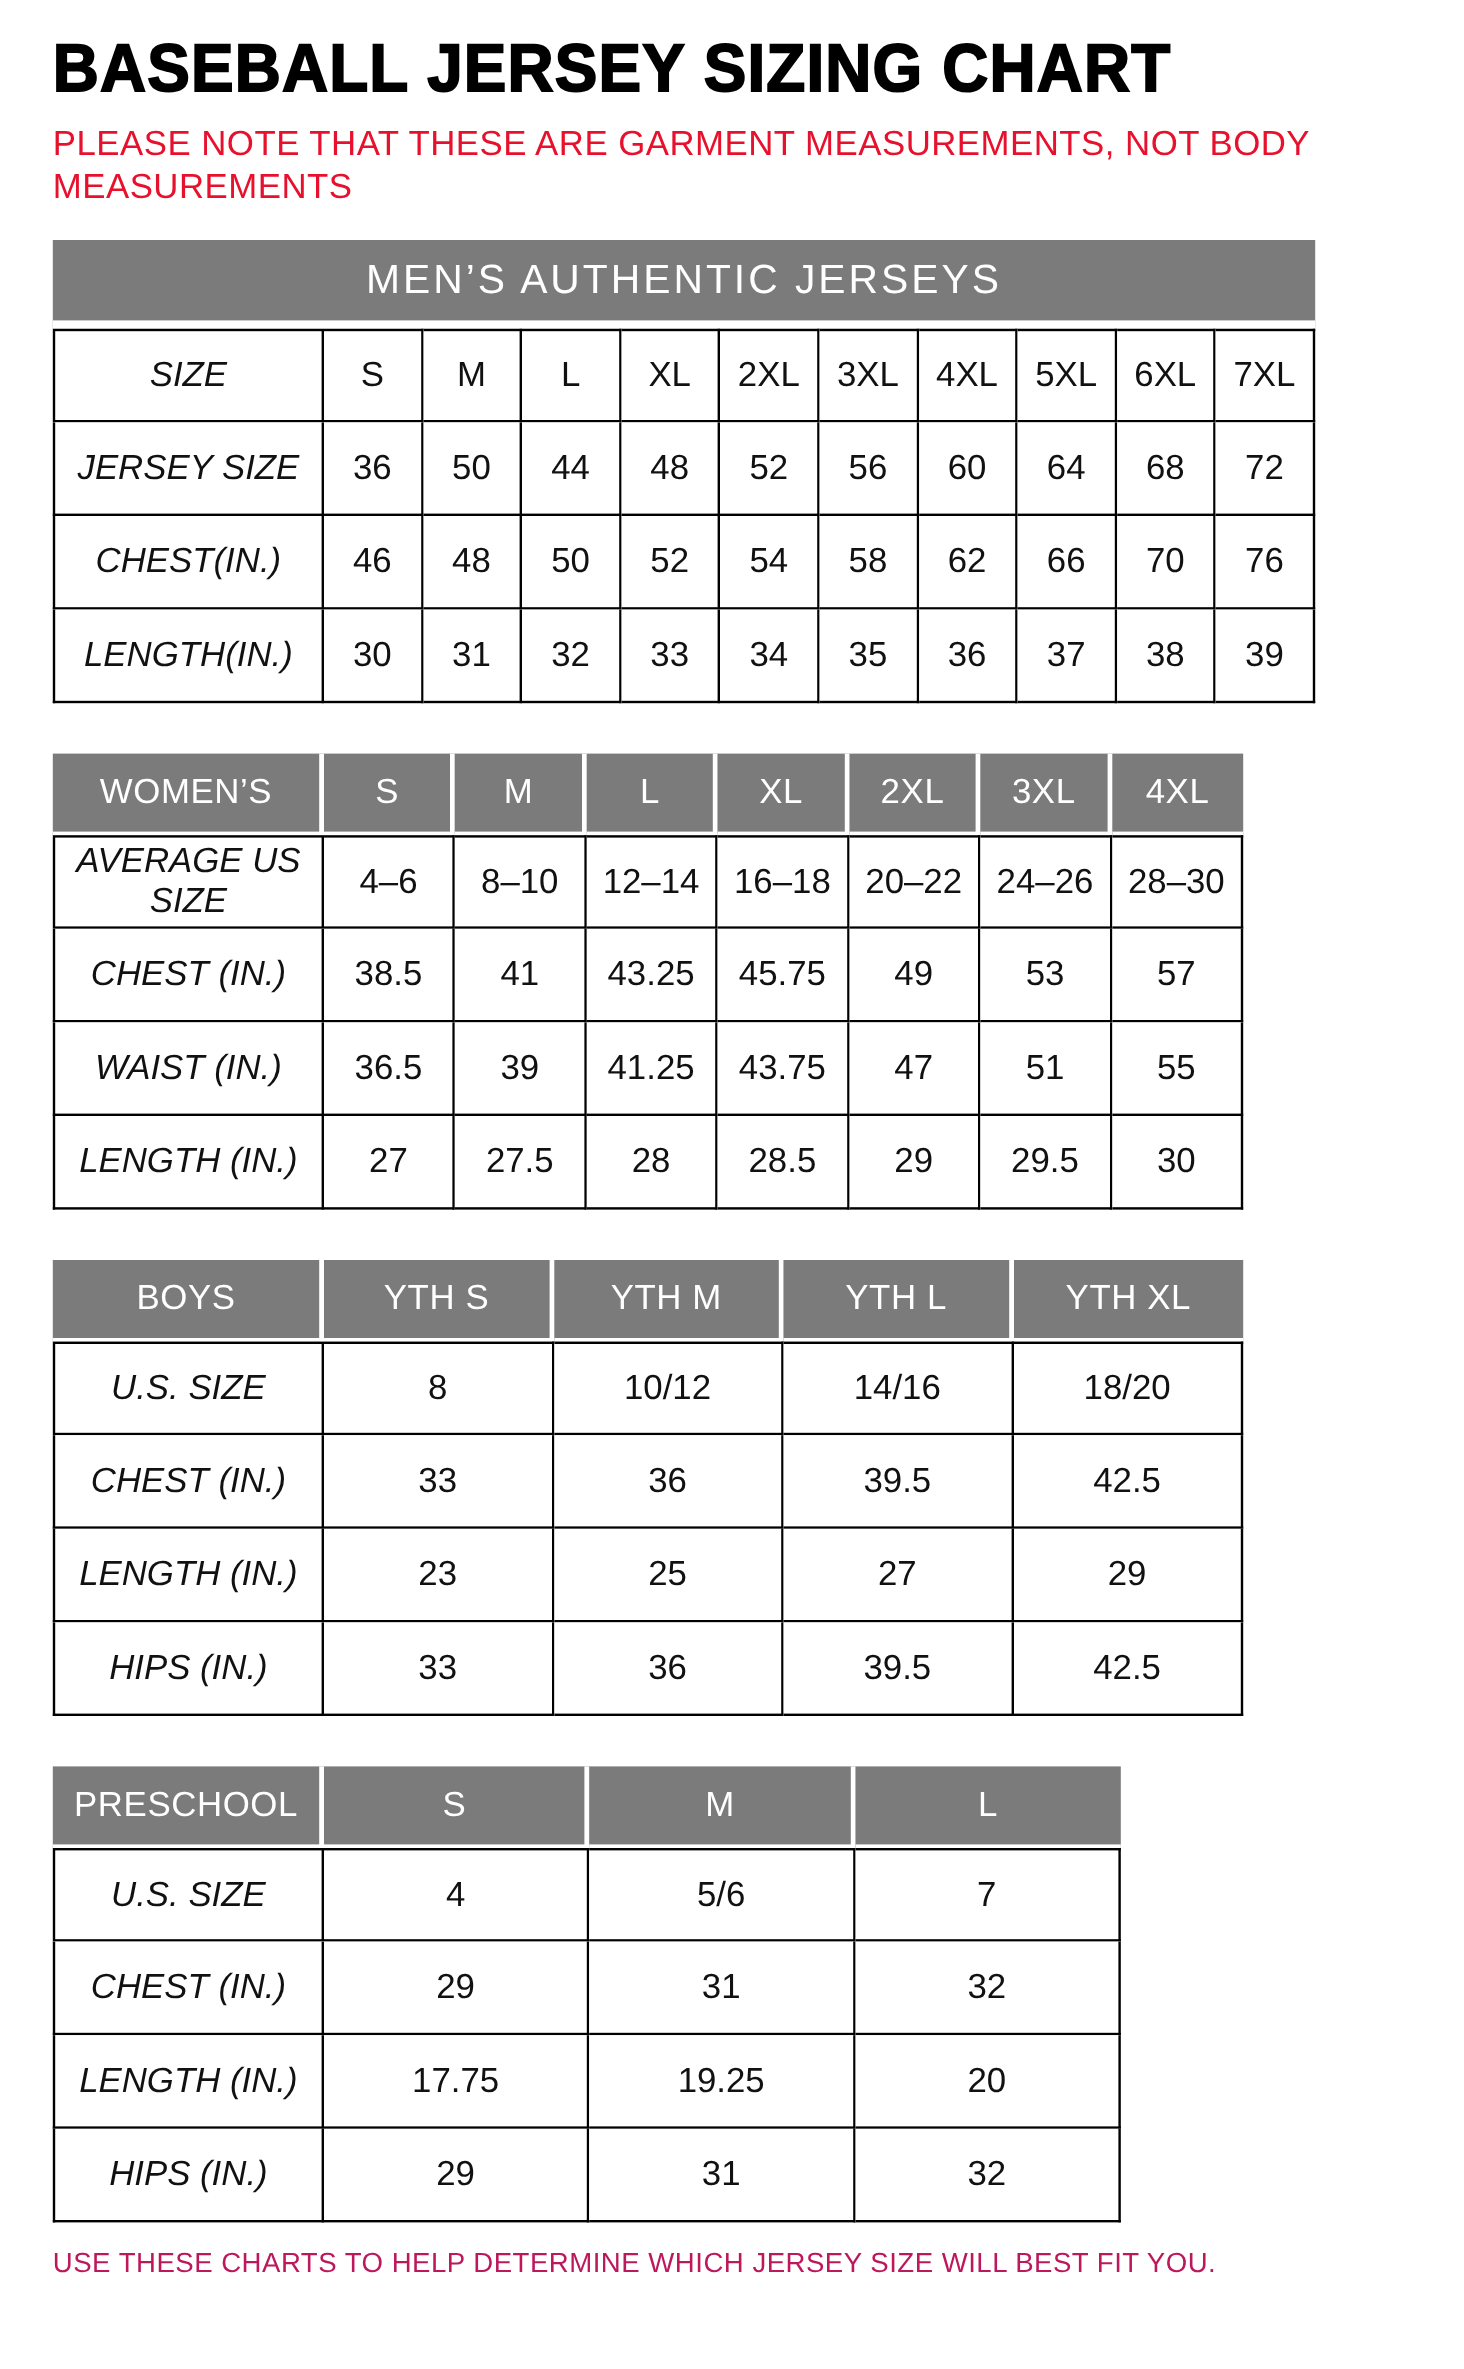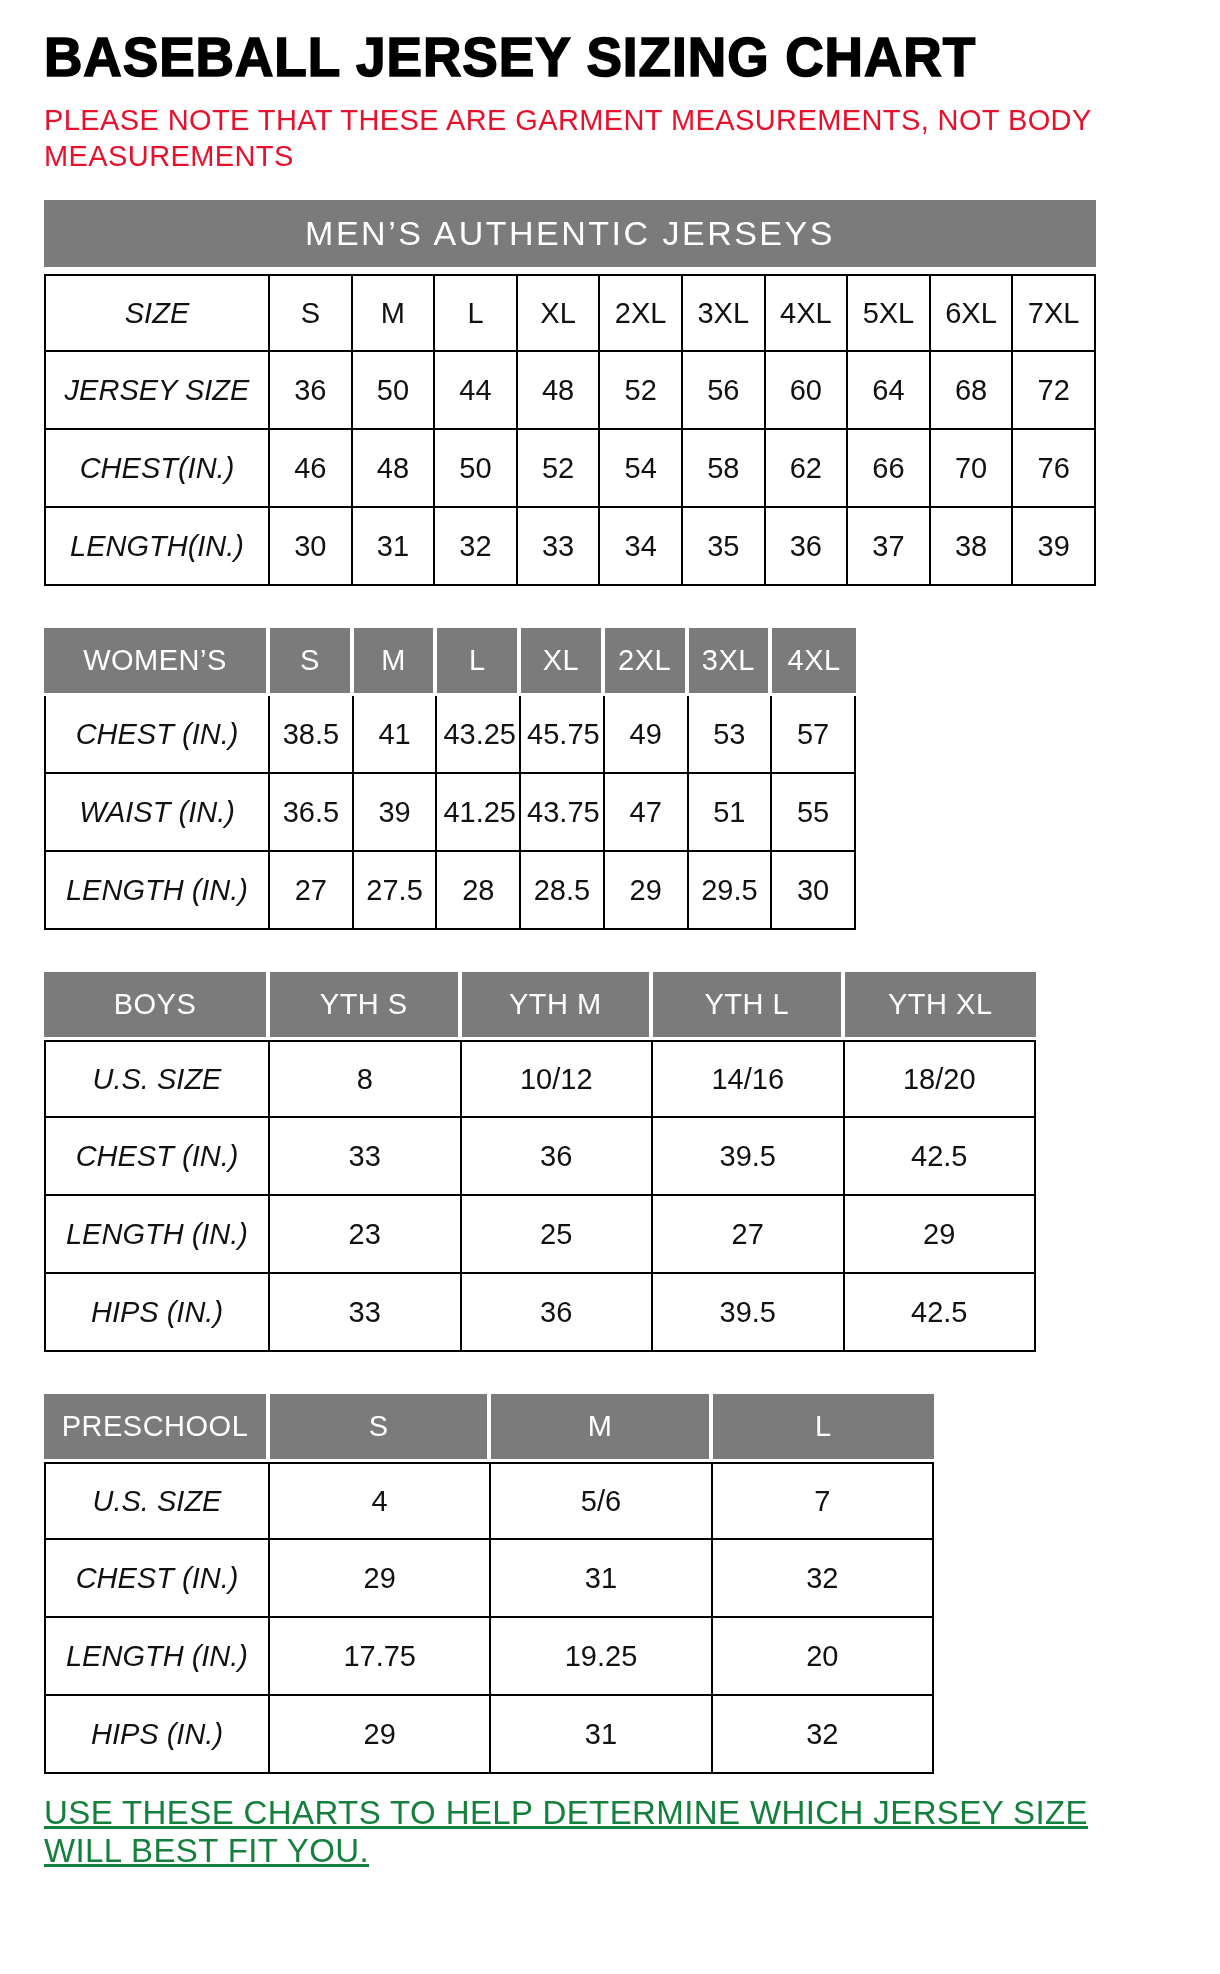--- a/index.html
+++ b/index.html
@@ -31,36 +31,35 @@
   .note {
     margin: 0 0 26px 0;
     max-width: 1100px;
     font-size: 29px;
     line-height: 1.25;
     letter-spacing: 0.4px;
     color: #e8112d;
   }
   .footer-note {
     margin: 20px 0 0 0;
-    font-size: 33px;
+    font-size: 23px;
     letter-spacing: 0.4px;
-    color: #15803d;
-    text-decoration: underline;
+    color: #be185d;
   }
   
   table.size-table {
     border-collapse: separate;
     border-spacing: 0;
     table-layout: fixed;
     margin-top: 42px;
     font-size: 29px;
   }
   table.size-table:first-child { margin-top: 0; }
   table.t-mens      { width: 1052px; }
-  table.t-womens    { width: 812px; }
+  table.t-womens    { width: 992px; }
   table.t-boys      { width: 992px; }
   table.t-preschool { width: 890px; }
   col.label-col { width: 226px; }
 
   table.size-table td {
     border-right: 2px solid #000000;
     border-bottom: 2px solid #000000;
     height: 78px;
     box-sizing: border-box;
     padding: 4px 6px;
@@ -193,20 +192,30 @@
             <th>S</th>
             <th>M</th>
             <th>L</th>
             <th>XL</th>
             <th>2XL</th>
             <th>3XL</th>
             <th>4XL</th>
           </tr>
         </thead>
         <tbody>
+          <tr class="first-body-row">
+            <td>AVERAGE US SIZE</td>
+            <td>4–6</td>
+            <td>8–10</td>
+            <td>12–14</td>
+            <td>16–18</td>
+            <td>20–22</td>
+            <td>24–26</td>
+            <td>28–30</td>
+          </tr>
           <tr>
             <td>CHEST (IN.)</td>
             <td>38.5</td>
             <td>41</td>
             <td>43.25</td>
             <td>45.75</td>
             <td>49</td>
             <td>53</td>
             <td>57</td>
           </tr>

